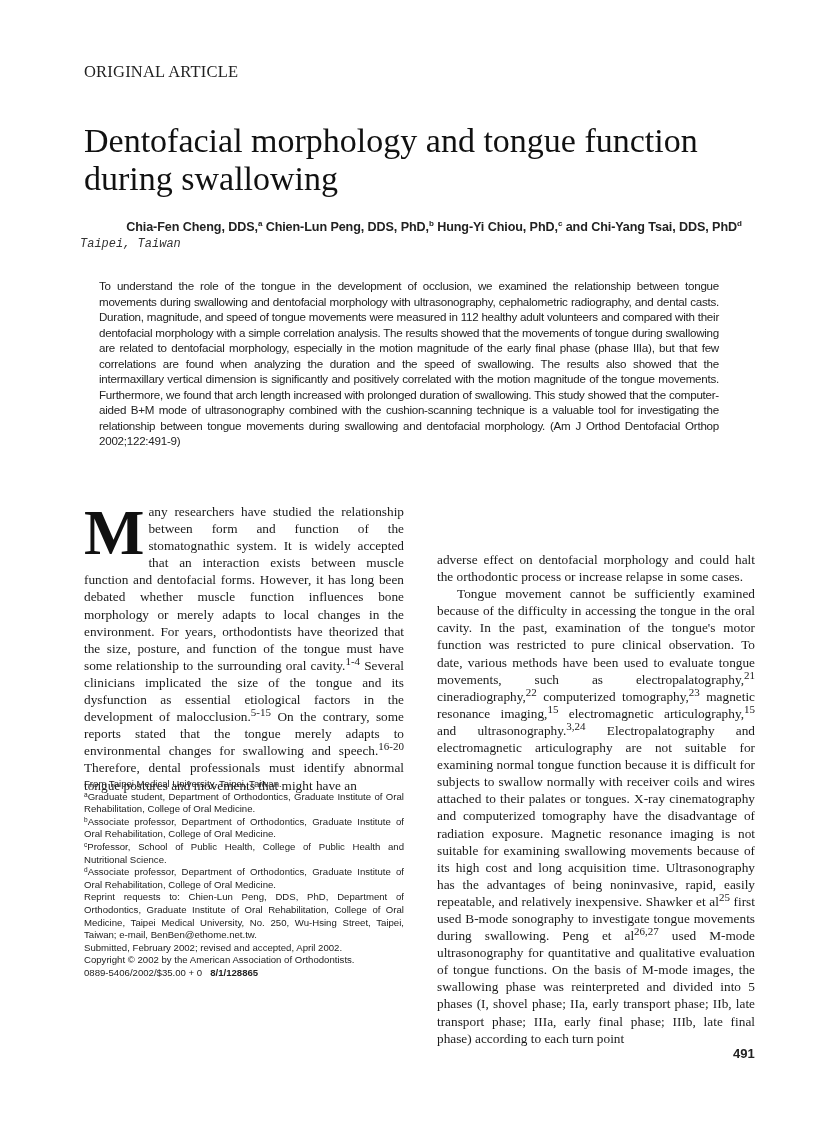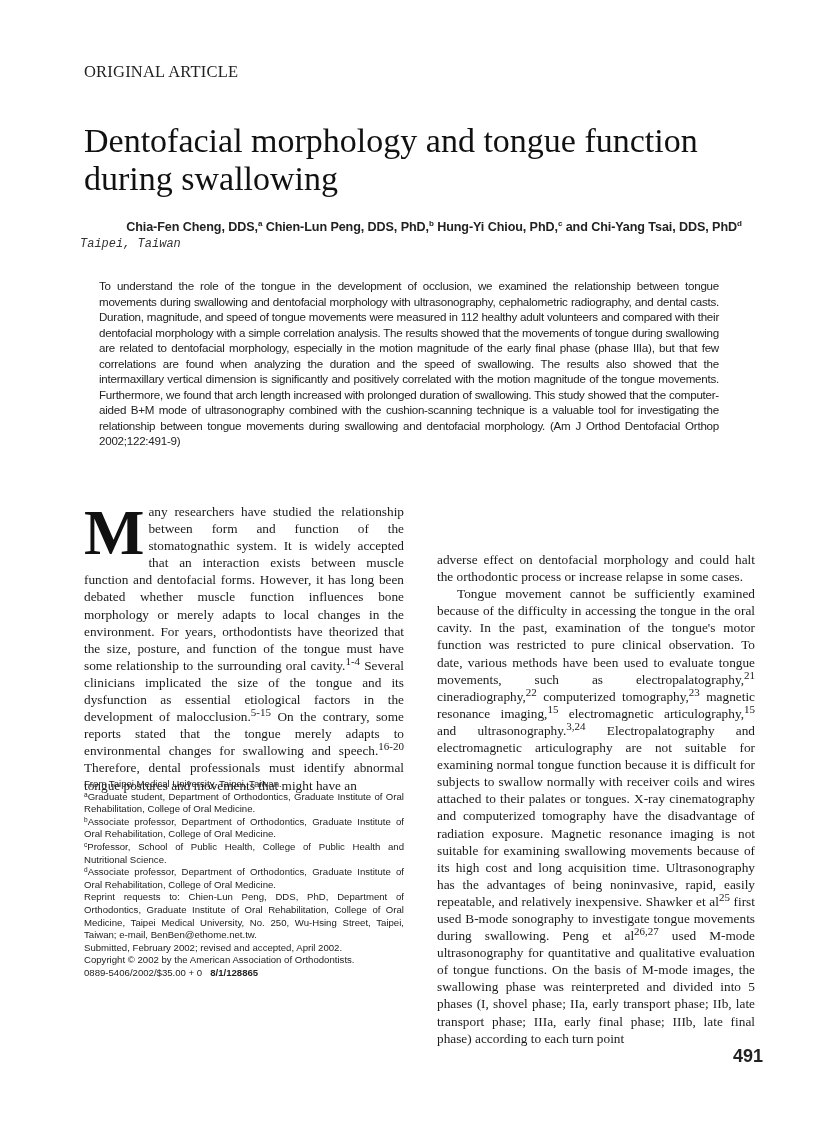--- a/index.html
+++ b/index.html
@@ -46,21 +46,21 @@
     .footnotes {
       position: absolute; left: 84px; top: 778px; width: 320px;
       font-family: Liberation Sans, sans-serif; font-size: 9.6px; line-height: 12.6px; color: #222;
       text-align: justify;
     }
     .footnotes p { margin: 0; }
     .footnotes sup { font-size: 6.5px; vertical-align: 3px; line-height: 0; }
     .footnotes .bold { font-weight: bold; }
     .page-number {
       position: absolute; left: 733px; top: 1046px;
-      font-family: "Liberation Sans", sans-serif; font-weight: bold; font-size: 18px; color: #222;
+      font-family: "Liberation Sans", sans-serif; font-weight: bold; font-size: 13px; color: #222;
     }
   </style>
 </head>
 <body>
 
 <div class="page">
 
   <div class="section-label">ORIGINAL ARTICLE</div>
 
   <h1 class="title">Dentofacial morphology and tongue function during swallowing</h1>

